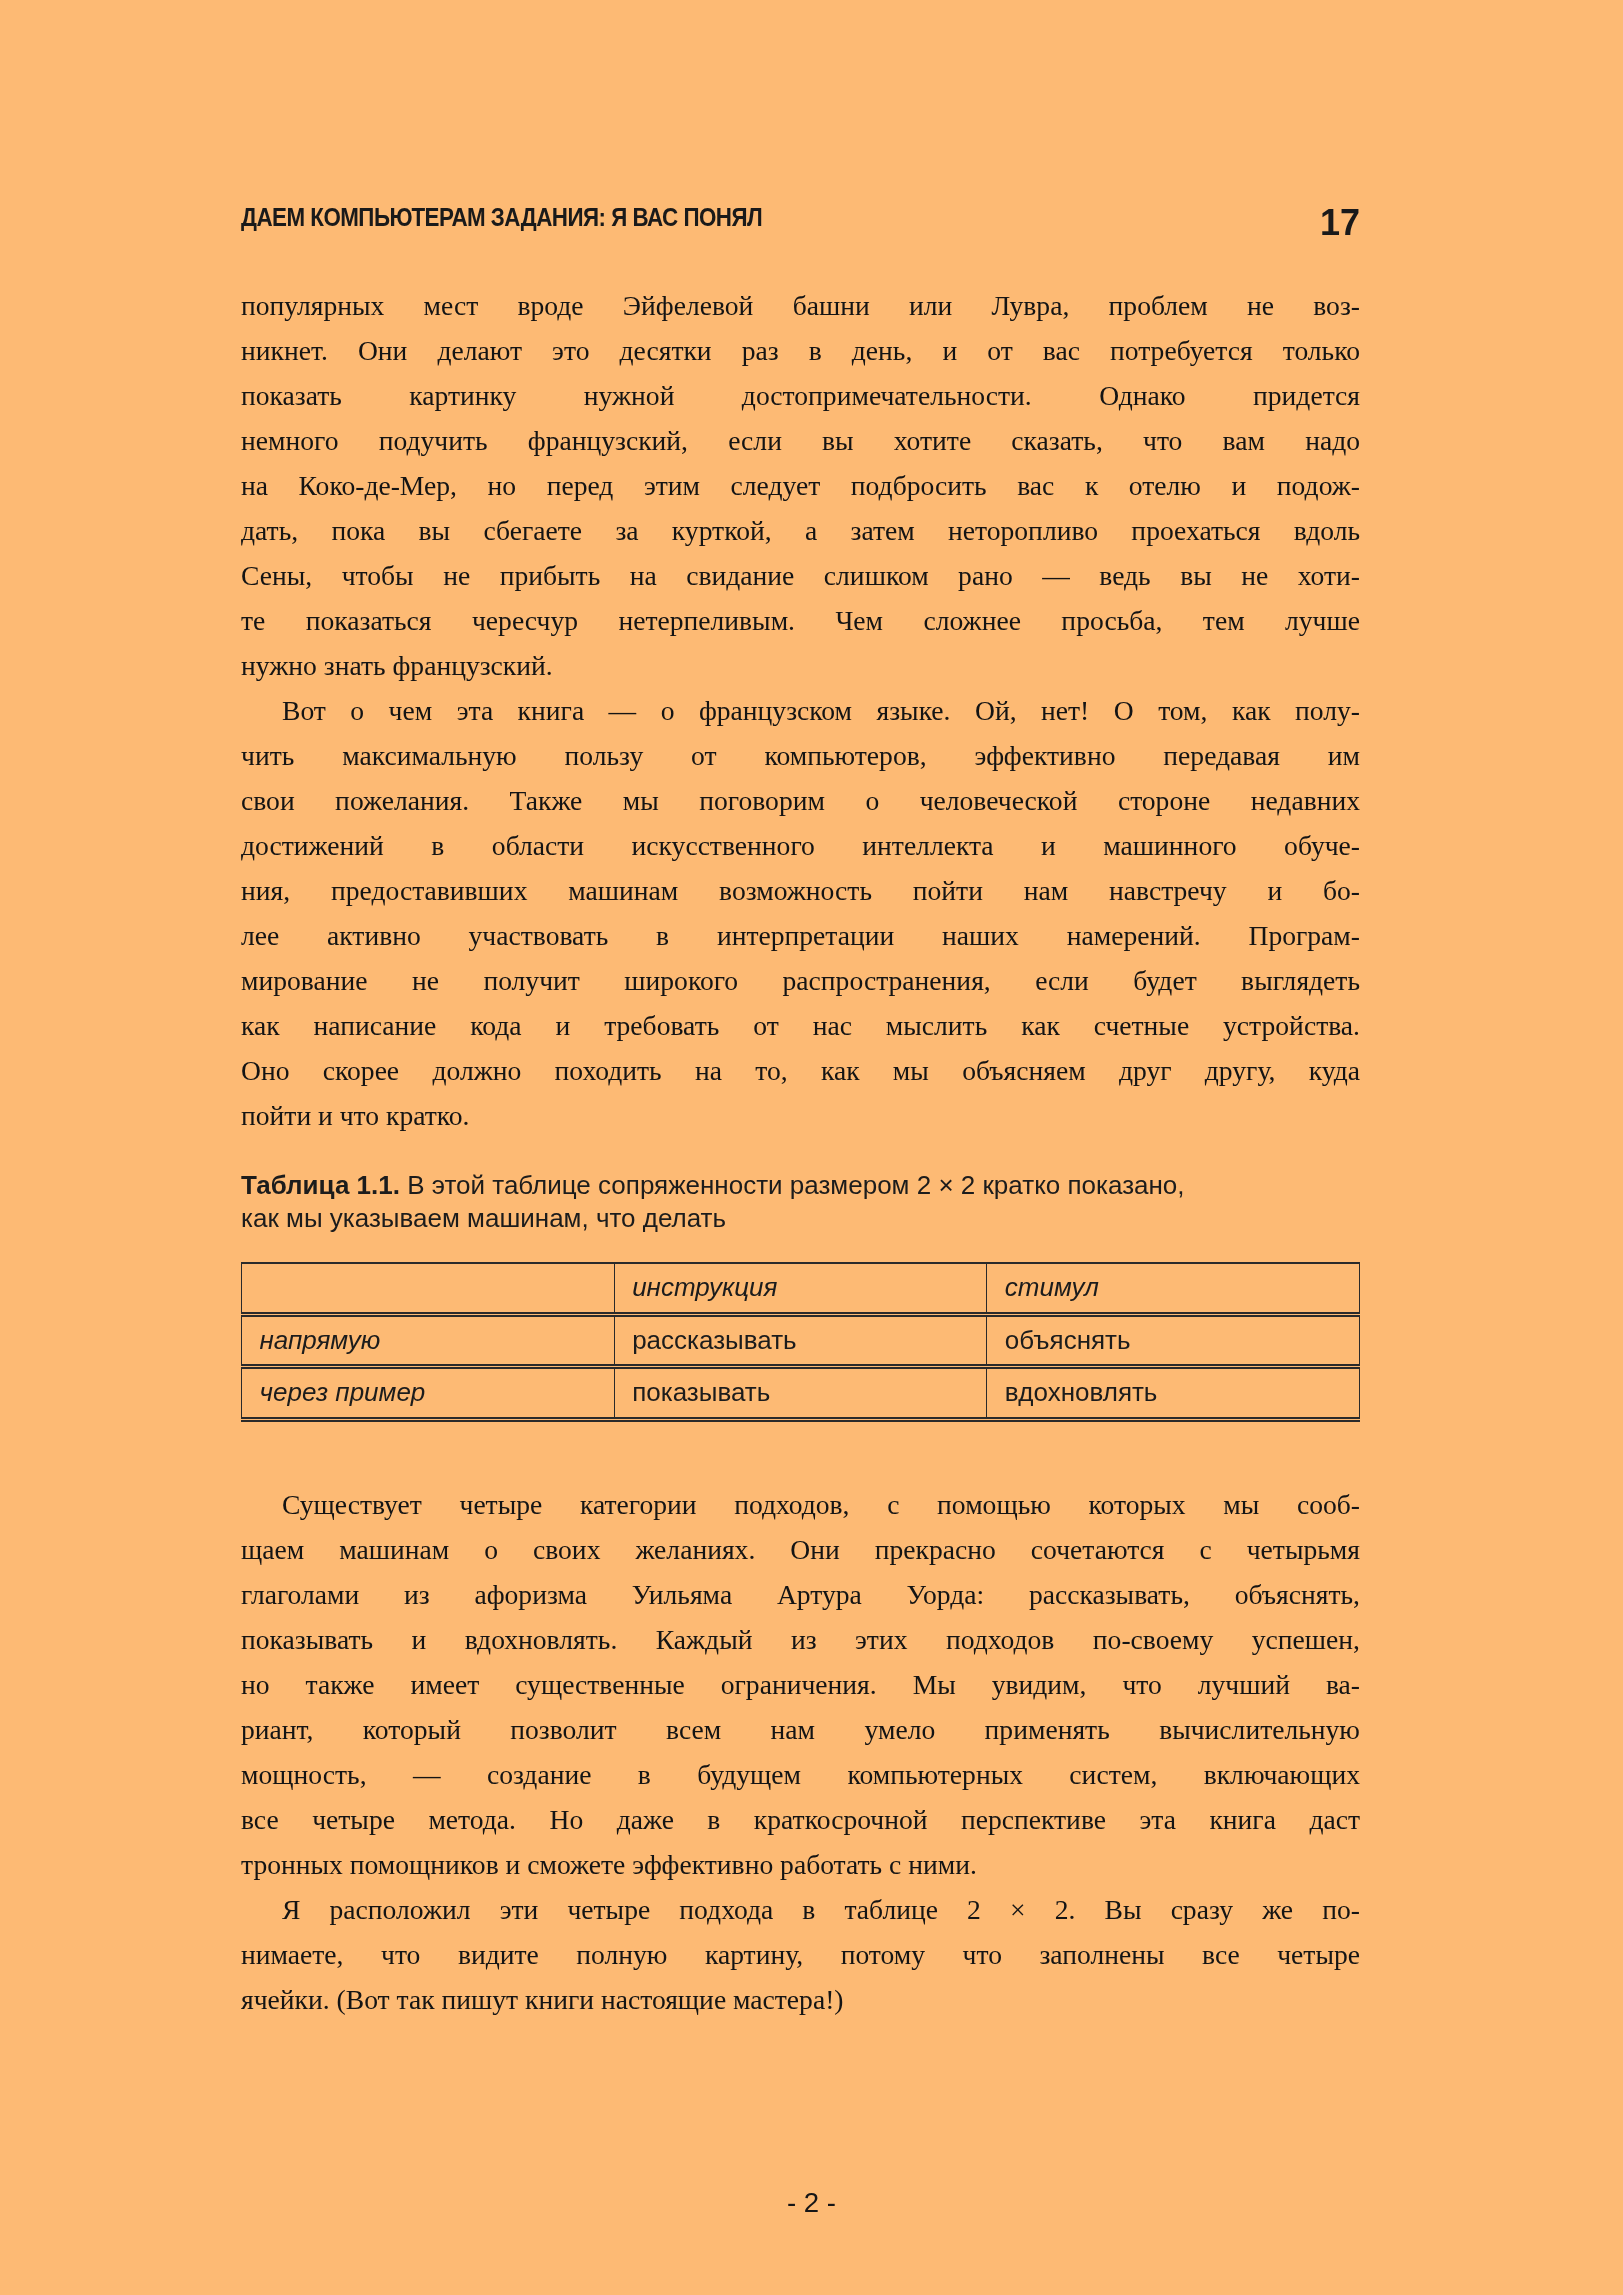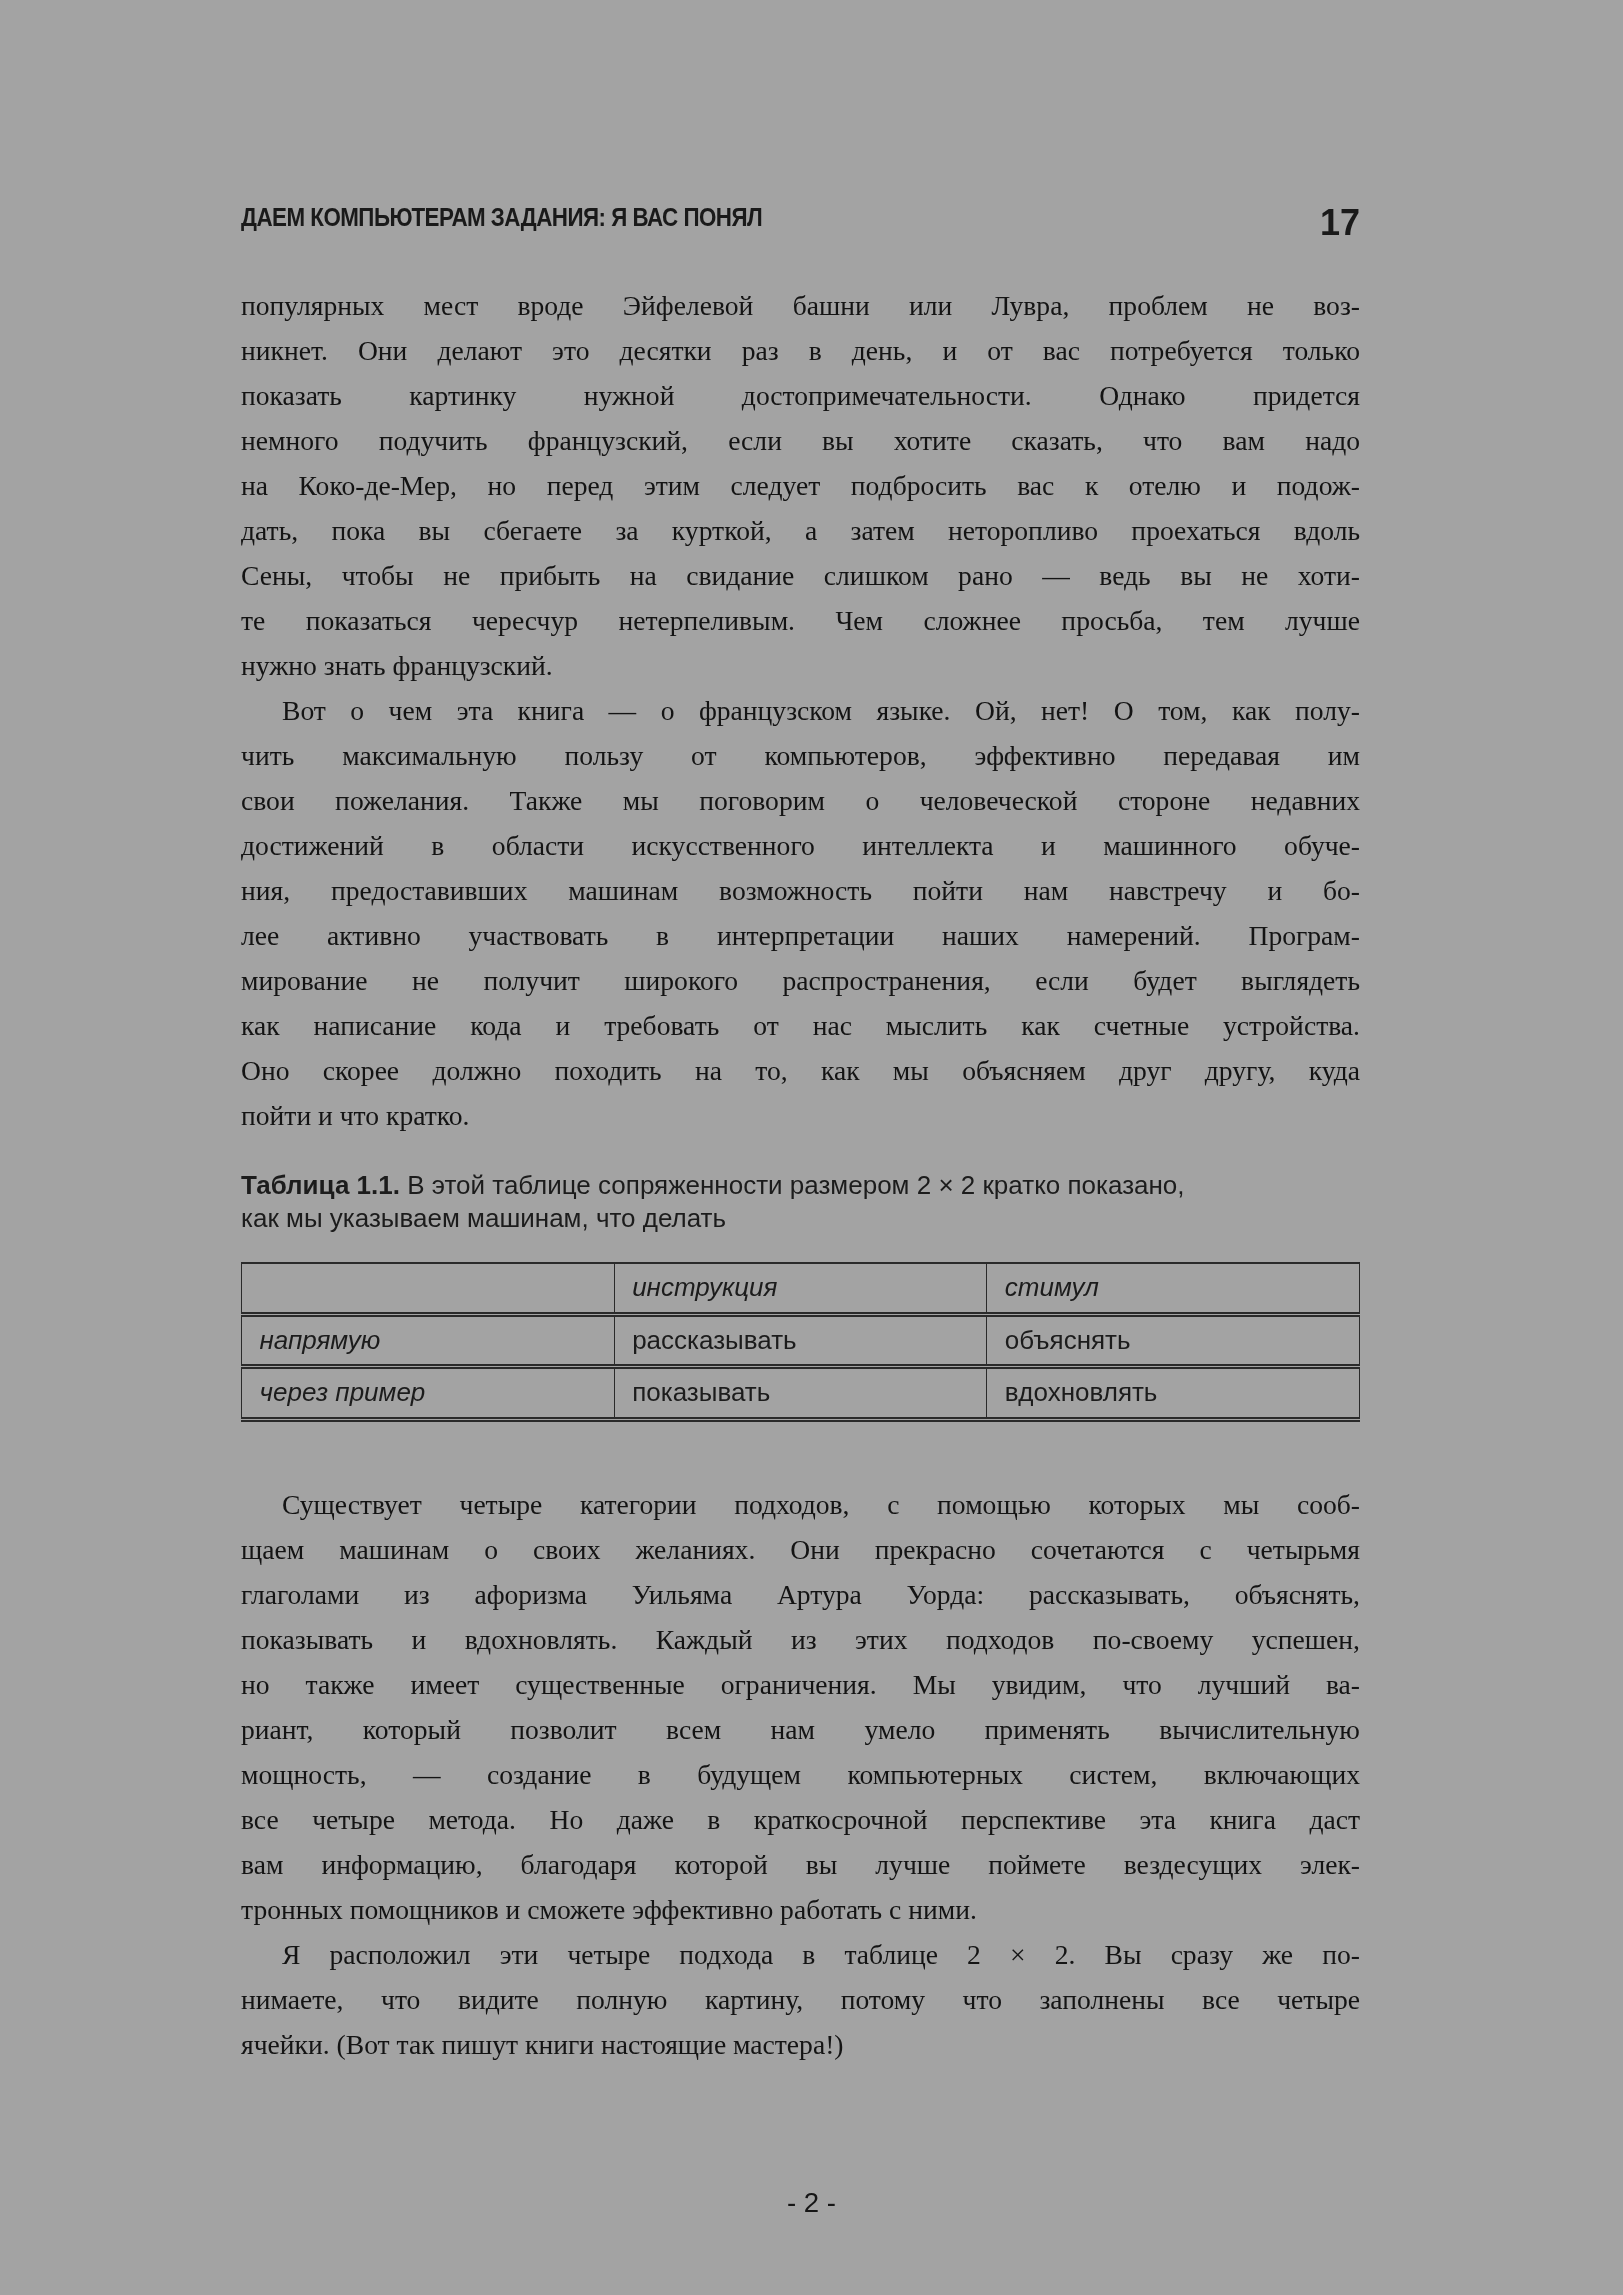--- a/index.html
+++ b/index.html
@@ -1,20 +1,20 @@
 <!DOCTYPE html>
 <html style="font-size:10px"><head>
 <meta charset="utf-8">
 <style>
   html, body { margin: 0; padding: 0; background: #ffffff; }
   .page {
     position: relative;
     width: 1623px;
     height: 2295px;
-    background: #a3a3a3;
+    background: #fdba74;
     color: #151515;
     font-family: "Liberation Serif", serif;
     overflow: hidden;
   }
   .running-head {
     position: absolute;
     top: 202px;
     left: 241px;
     width: 1119px;
     display: flex;
@@ -158,21 +158,20 @@
 
     <div class="para para-after-table" id="para-2">
         <div class="line indent">Существует четыре категории подходов, с помощью которых мы сооб-</div>
         <div class="line">щаем машинам о своих желаниях. Они прекрасно сочетаются с четырьмя</div>
         <div class="line">глаголами из афоризма Уильяма Артура Уорда: рассказывать, объяснять,</div>
         <div class="line">показывать и вдохновлять. Каждый из этих подходов по-своему успешен,</div>
         <div class="line">но также имеет существенные ограничения. Мы увидим, что лучший ва-</div>
         <div class="line">риант, который позволит всем нам умело применять вычислительную</div>
         <div class="line">мощность, — создание в будущем компьютерных систем, включающих</div>
         <div class="line">все четыре метода. Но даже в краткосрочной перспективе эта книга даст</div>
-        <div class="line">вам информацию, благодаря которой вы лучше поймете вездесущих элек-</div>
         <div class="line last">тронных помощников и сможете эффективно работать с ними.</div>
       </div>
     <div class="para" id="para-3">
         <div class="line indent">Я расположил эти четыре подхода в таблице 2 × 2. Вы сразу же по-</div>
         <div class="line">нимаете, что видите полную картину, потому что заполнены все четыре</div>
         <div class="line last">ячейки. (Вот так пишут книги настоящие мастера!)</div>
       </div>
 
   </main>
 

